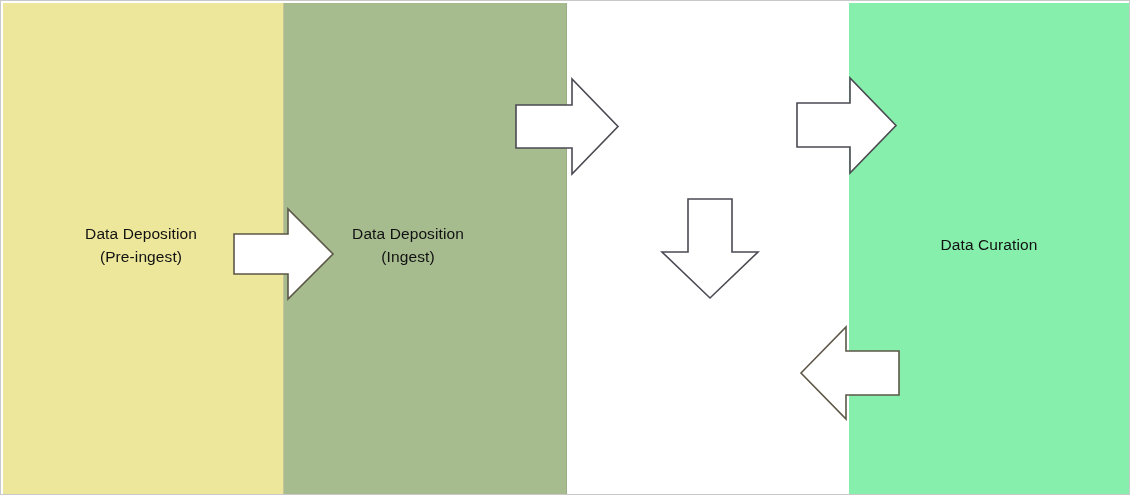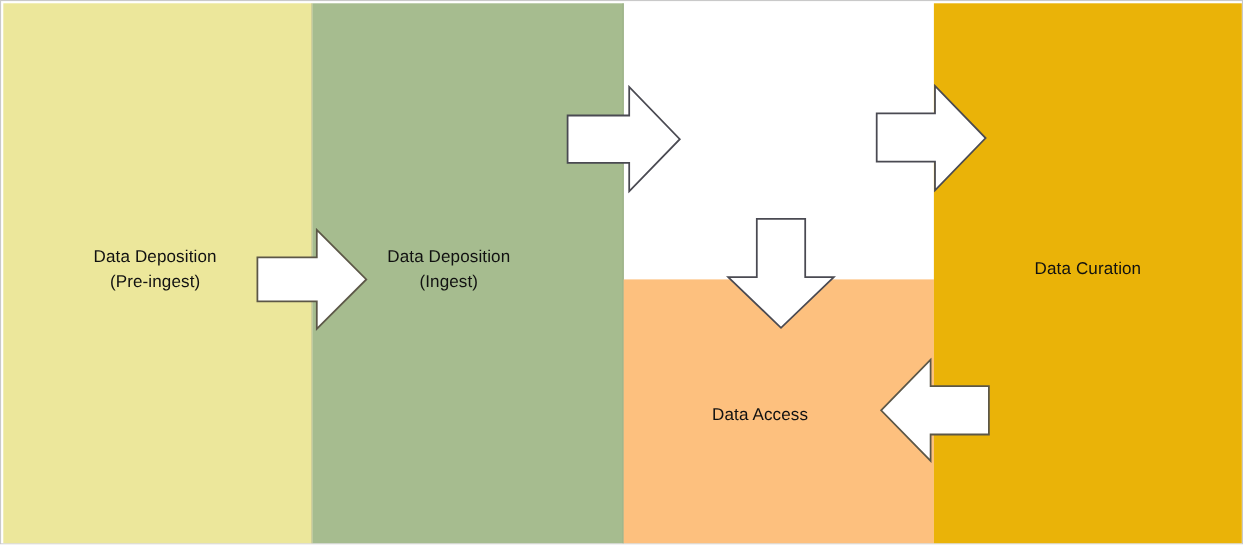--- a/index.html
+++ b/index.html
@@ -54,21 +54,21 @@
     background: #98A9C3;
   }
   #panel-access {
     left: 566px; top: 253px;
     width: 282px; height: 240px;
     background: #FDC07E;
   }
   #panel-curation {
     left: 848px; top: 2px;
     width: 280px; height: 491px;
-    background: #eab308;
+    background: #86efac;
   }
   
   #panel-pre-ingest .panel-label { transform: translate(-2px, -3px); }
   #panel-ingest .panel-label     { transform: translate(-17px, -3px); }
   #panel-publication .panel-label{ transform: translate(-5px, -124px); }
   #panel-access .panel-label     { transform: translate(-17px, 4px); }
   #panel-curation .panel-label   { transform: translate(0px, -3px); }
 
   
   .arrow {
@@ -90,23 +90,20 @@
     <div class="panel-label">Data Deposition
 (Pre-ingest)</div>
   </div>
 
   <div class="panel" id="panel-ingest">
     <div class="panel-label">Data Deposition
 (Ingest)</div>
   </div>
 
 
-  <div class="panel" id="panel-access">
-    <div class="panel-label">Data Access</div>
-  </div>
 
   <div class="panel" id="panel-curation">
     <div class="panel-label">Data Curation</div>
   </div>
 
   <div class="arrow" id="arrow-pre-to-ingest">
     <svg width="103" height="94" viewBox="0 0 103 94">
       <polygon points="2,27 56,27 56,2 101,47 56,92 56,67 2,67" fill="#FFFFFF" stroke="#5C5747" stroke-width="1.6" stroke-linejoin="miter"></polygon>
     </svg>
   </div>

